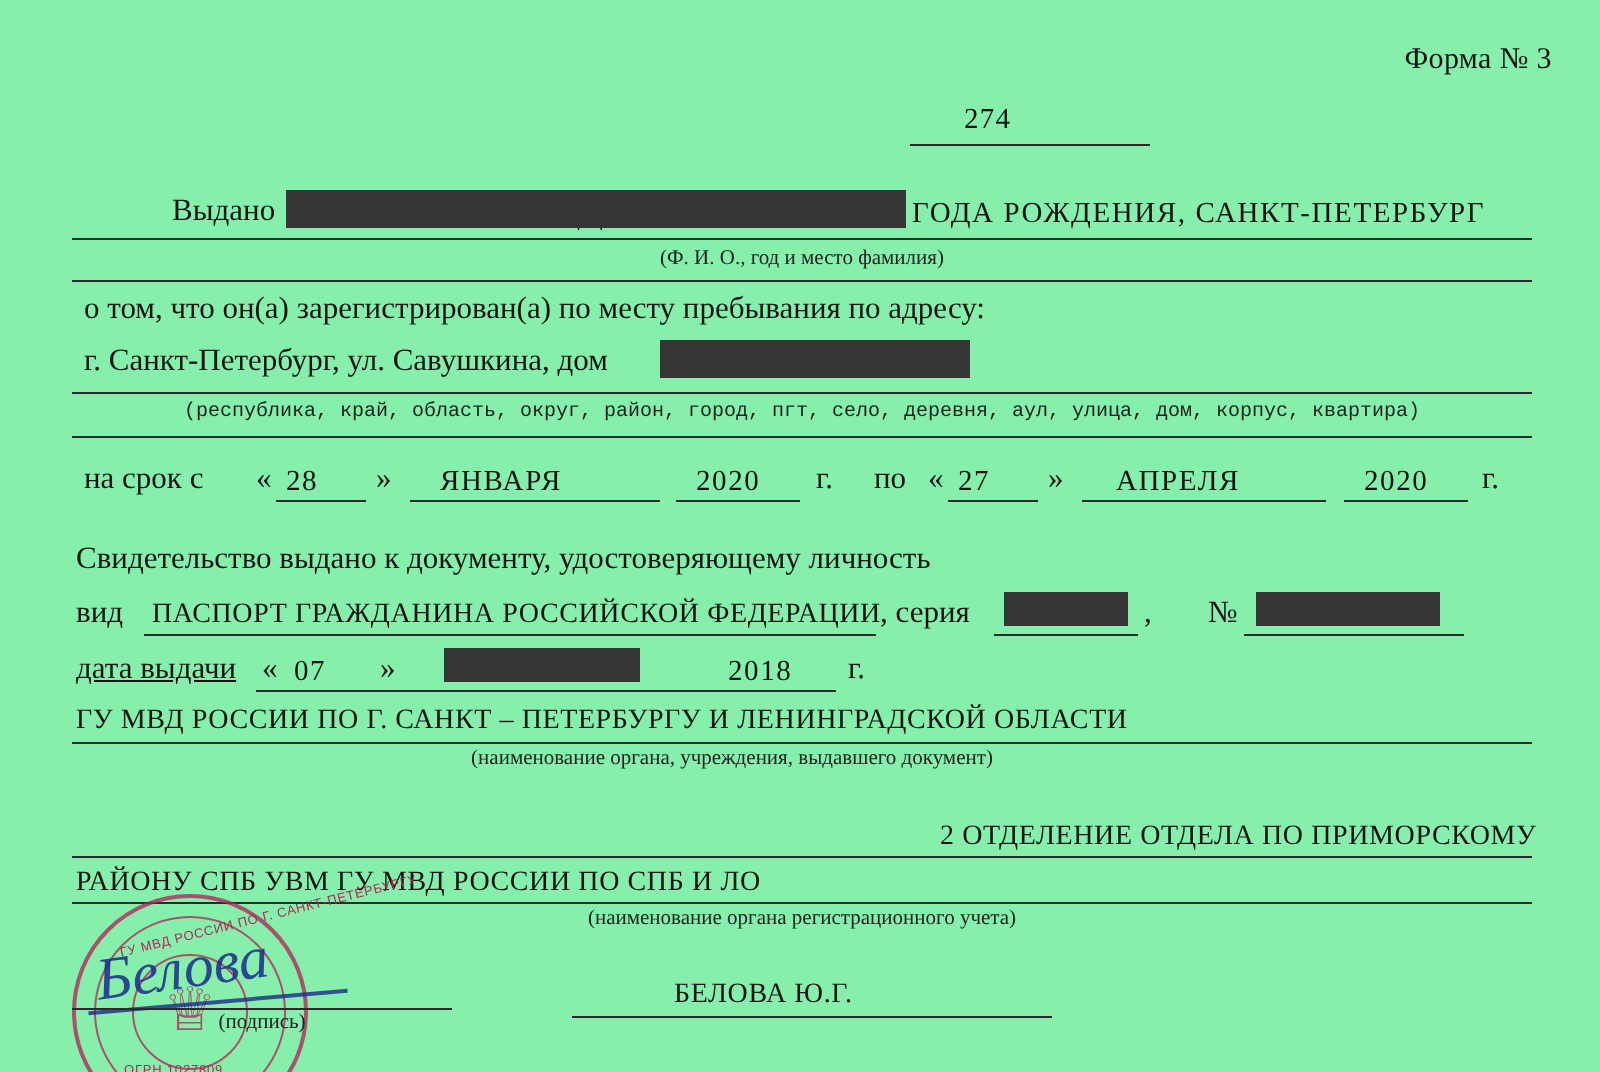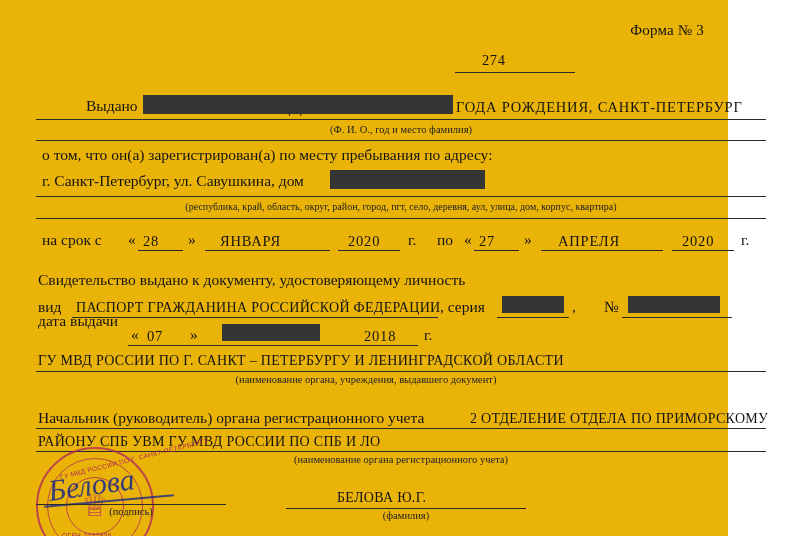--- a/index.html
+++ b/index.html
@@ -10,23 +10,23 @@
     width: 800px;
     height: 536px;
     background: #ffffff;
     font-family: "Liberation Serif", serif;
     color: #1b1b1b;
     overflow: hidden;
     position: relative;
   }
   .page {
     position: relative;
-    width: 728px;
+    width: 800px;
     height: 536px;
-    background: #eab308;
+    background: #86efac;
   }
   .line {
     position: absolute;
     border-bottom: 1px solid #2a2a2a;
     height: 0;
   }
   .redact {
     position: absolute;
     background: #353535;
   }
@@ -140,21 +140,21 @@
 
   <div class="caption" style="left:36px; top:124px; width:730px;">(Ф. И. О., год и место фамилия)</div>
   <div class="line" style="left:36px; top:140px; width:730px;"></div>
 
   <div class="txt body-txt" style="left:42px; top:146px;">о том, что он(а) зарегистрирован(а) по месту пребывания по адресу:</div>
 
   <div class="txt body-txt" style="left:42px; top:172px;">г. Санкт-Петербург, ул. Савушкина, дом</div>
   <div class="redact" style="left:330px; top:170px; width:155px; height:19px;"></div>
   <div class="line" style="left:36px; top:196px; width:730px;"></div>
 
-  <div class="caption" style="left:36px; top:201px; width:730px; font-size:10px;">(республика, край, область, округ, район, город, пгт, село, деревня, аул, улица, дом, корпус, квартира)</div>
+  <div class="caption" style="left:36px; top:201px; width:730px; font-size:10px;font-family:Liberation Mono, monospace;">(республика, край, область, округ, район, город, пгт, село, деревня, аул, улица, дом, корпус, квартира)</div>
   <div class="line" style="left:36px; top:218px; width:730px;"></div>
 
   <div class="txt body-txt" style="left:42px; top:231px;">на срок с</div>
   <div class="txt body-txt" style="left:128px; top:231px;">«</div>
   <div class="txt bold-field" style="left:143px; top:233px;">28</div>
   <div class="line" style="left:138px; top:250px; width:45px;"></div>
   <div class="txt body-txt" style="left:188px; top:231px;">»</div>
   <div class="txt bold-field" style="left:220px; top:233px;">ЯНВАРЯ</div>
   <div class="line" style="left:205px; top:250px; width:125px;"></div>
   <div class="txt bold-field" style="left:348px; top:233px;">2020</div>
@@ -177,35 +177,34 @@
   <div class="txt small-caps" style="left:76px; top:300px;">ПАСПОРТ ГРАЖДАНИНА РОССИЙСКОЙ ФЕДЕРАЦИИ</div>
   <div class="line" style="left:72px; top:317px; width:366px;"></div>
   <div class="txt body-txt" style="left:440px; top:298px;">, серия</div>
   <div class="redact" style="left:502px; top:296px; width:62px; height:17px;"></div>
   <div class="line" style="left:497px; top:317px; width:72px;"></div>
   <div class="txt body-txt" style="left:572px; top:298px;">,</div>
   <div class="txt body-txt" style="left:604px; top:298px;">№</div>
   <div class="redact" style="left:628px; top:296px; width:92px; height:17px;"></div>
   <div class="line" style="left:622px; top:317px; width:110px;"></div>
 
-  <div class="txt body-txt" style="left:38px; top:312px;">дата выдачи</div>
+  <div class="txt body-txt" style="left:38px; top:326px;text-decoration:underline;">дата выдачи</div>
   <div class="txt body-txt" style="left:131px; top:326px;">«</div>
   <div class="txt bold-field" style="left:147px; top:328px;">07</div>
   <div class="txt body-txt" style="left:190px; top:326px;">»</div>
   <div class="redact" style="left:222px; top:324px; width:98px; height:17px;"></div>
   <div class="line" style="left:128px; top:345px; width:232px;"></div>
   <div class="txt bold-field" style="left:364px; top:328px;">2018</div>
   <div class="line" style="left:358px; top:345px; width:60px;"></div>
   <div class="txt body-txt" style="left:424px; top:326px;">г.</div>
 
   <div class="txt small-caps" style="left:38px; top:353px;">ГУ  МВД  РОССИИ  ПО  Г. САНКТ – ПЕТЕРБУРГУ  И  ЛЕНИНГРАДСКОЙ ОБЛАСТИ</div>
   <div class="line" style="left:36px; top:371px; width:730px;"></div>
   <div class="caption" style="left:36px; top:374px; width:660px;">(наименование органа, учреждения, выдавшего документ)</div>
 
-  <div class="txt body-txt" style="left:38px; top:409px;">Начальник (руководитель) органа регистрационного учета</div>
   <div class="txt small-caps" style="left:470px; top:411px;">2 ОТДЕЛЕНИЕ ОТДЕЛА  ПО ПРИМОРСКОМУ</div>
   <div class="line" style="left:36px; top:428px; width:730px;"></div>
 
   <div class="txt small-caps" style="left:38px; top:434px;">РАЙОНУ СПБ УВМ  ГУ  МВД РОССИИ  ПО СПБ  И  ЛО</div>
   <div class="line" style="left:36px; top:451px; width:730px;"></div>
   <div class="caption" style="left:36px; top:454px; width:730px;">(наименование органа регистрационного учета)</div>
 
   <div class="stamp" style="left:36px; top:447px;">
     <div class="inner-ring"></div>
     <div class="core-ring"></div>
@@ -215,15 +214,14 @@
   <div class="stamp-text" style="left:62px; top:532px;">ОГРН 1027809...</div>
 
   <div class="signature" style="left:48px; top:468px;">Белова</div>
   <div class="sig-strike" style="left:44px; top:500px; width:130px;"></div>
 
   <div class="line" style="left:36px; top:504px; width:190px;"></div>
   <div class="caption" style="left:36px; top:506px; width:190px;">(подпись)</div>
 
   <div class="txt small-caps" style="left:337px; top:490px;">БЕЛОВА Ю.Г.</div>
   <div class="line" style="left:286px; top:508px; width:240px;"></div>
-  <div class="caption" style="left:286px; top:510px; width:240px;">(фамилия)</div>
 
 </div>
 
 </body></html>

